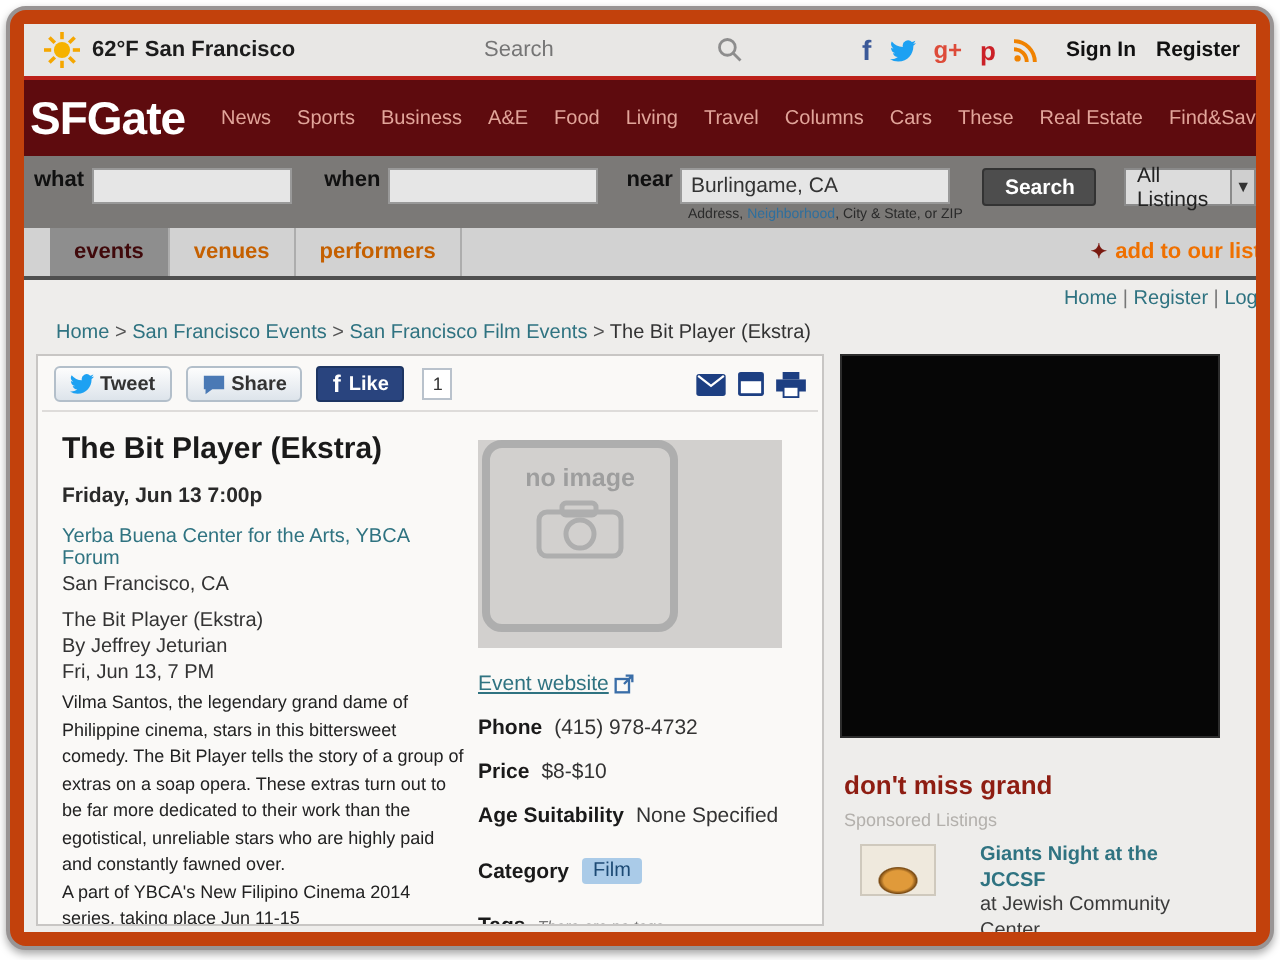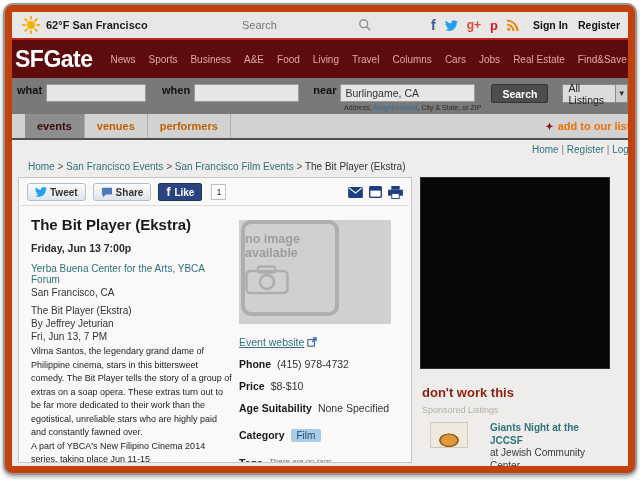--- a/index.html
+++ b/index.html
@@ -79,23 +79,23 @@
   .ev-title { font-size:15px; font-weight:bold; color:#1a1a1a; margin-bottom:9px; }
   .ev-date { font-size:10.5px; font-weight:bold; color:#2a2a2a; margin-bottom:9px; }
   .ev-venue { font-size:10px; color:#2f7381; margin-bottom:2px; }
   .ev-line { font-size:10px; color:#333; margin-bottom:2px; }
   .ev-loc { margin-bottom:7px; }
   .ev-desc { font-size:9px; color:#222; line-height:1.5; margin-top:3px; }
   .ev-series { font-size:9px; color:#222; line-height:1.5; }
 
   .midcol { flex:1; padding-top:2px; }
   .image-area { width:152px; height:104px; background:#d2d0ce; margin-bottom:12px; }
-  .noimg { width:98px; height:96px; margin:4px 0 0 2px; border:4px solid #aeaeae; border-radius:10px; padding-top:8px; }
+  .noimg { width:98px; height:96px; margin:4px 0 0 2px; border:4px solid #aeaeae; border-radius:10px; text-align:center; padding-top:8px; }
   .noimg-text { font-size:12.5px; font-weight:bold; color:#9e9e9e; line-height:1.15; }
-  .detail { font-size:10.5px; color:#333; margin-bottom:10px; display:flex; align-items:flex-start; gap:6px; }
+  .detail { font-size:10.5px; color:#333; margin-bottom:10px; display:flex; align-items:center; gap:6px; }
   .dlabel { font-weight:bold; color:#1a1a1a; }
   .weblink { color:#2f7381; text-decoration:underline; display:flex; align-items:center; gap:3px; }
   .mt-big { margin-top:15px; }
   .pill { background:#aacbe8; color:#1c4a74; padding:1px 6px; border-radius:2px; font-size:10px; }
   .tags-val { font-size:8px; font-style:italic; color:#777; }
 
   
   .sidebar { width:190px; }
   .adbox { width:190px; height:192px; background:#060606; border:1px solid #2c2c2c; margin-bottom:16px; }
   .dontmiss { font-size:13px; font-weight:bold; color:#8e1d12; margin:0 0 5px 2px; }
@@ -159,21 +159,21 @@
       <div class="nav-items">
         <span class="nav-item">News</span>
         <span class="nav-item">Sports</span>
         <span class="nav-item">Business</span>
         <span class="nav-item">A&amp;E</span>
         <span class="nav-item">Food</span>
         <span class="nav-item">Living</span>
         <span class="nav-item">Travel</span>
         <span class="nav-item">Columns</span>
         <span class="nav-item">Cars</span>
-        <span class="nav-item">Jobs</span>
+        <span class="nav-item">These</span>
         <span class="nav-item">Real Estate</span>
         <span class="nav-item">Find&amp;Save</span>
       </div>
     </div>
 
     <div class="formbar">
       <div class="formrow">
         <span class="flabel">what</span>
         <input class="finput w-what" style="">
         <span class="flabel ml16">when</span>
@@ -262,21 +262,20 @@
               <div class="ev-line">Fri, Jun 13, 7 PM</div>
               <div class="ev-desc">Vilma Santos, the legendary grand dame of Philippine cinema, stars in this bittersweet comedy. The Bit Player tells the story of a group of extras on a soap opera. These extras turn out to be far more dedicated to their work than the egotistical, unreliable stars who are highly paid and constantly fawned over.</div>
               <div class="ev-series">A part of YBCA's New Filipino Cinema 2014 series, taking place Jun 11-15</div>
             </div>
 
             <div class="midcol">
               <div class="image-area">
                 <div class="noimg">
                   <div class="noimg-text">
                       <div>no image</div>
-                      <div>available</div>
                     </div>
                   <svg width="44" height="30" viewBox="0 0 44 30" style="margin-top:4px;">
                     <rect x="13" y="1.5" width="17" height="6" rx="2" fill="none" stroke="#aeaeae" stroke-width="2.5"></rect>
                     <rect x="1.5" y="6" width="41" height="22" rx="4" fill="none" stroke="#aeaeae" stroke-width="2.5"></rect>
                     <circle cx="22" cy="17" r="7" fill="none" stroke="#aeaeae" stroke-width="2.5"></circle>
                   </svg>
                 </div>
               </div>
 
               <div class="detail">
@@ -307,21 +306,21 @@
               <div class="detail mt-big">
                 <span class="dlabel">Tags</span>
                 <span class="tags-val">There are no tags</span>
               </div>
             </div>
           </div>
         </div>
 
         <div class="sidebar">
           <div class="adbox"></div>
-          <div class="dontmiss">don't work this</div>
+          <div class="dontmiss">don't miss grand</div>
           <div class="sponsored">Sponsored Listings</div>
           <div class="sp-item">
             <div class="thumb"></div>
             <div>
               <div class="sp-title">Giants Night at the JCCSF</div>
               <div class="sp-sub">at Jewish Community Center</div>
             </div>
           </div>
         </div>
 

